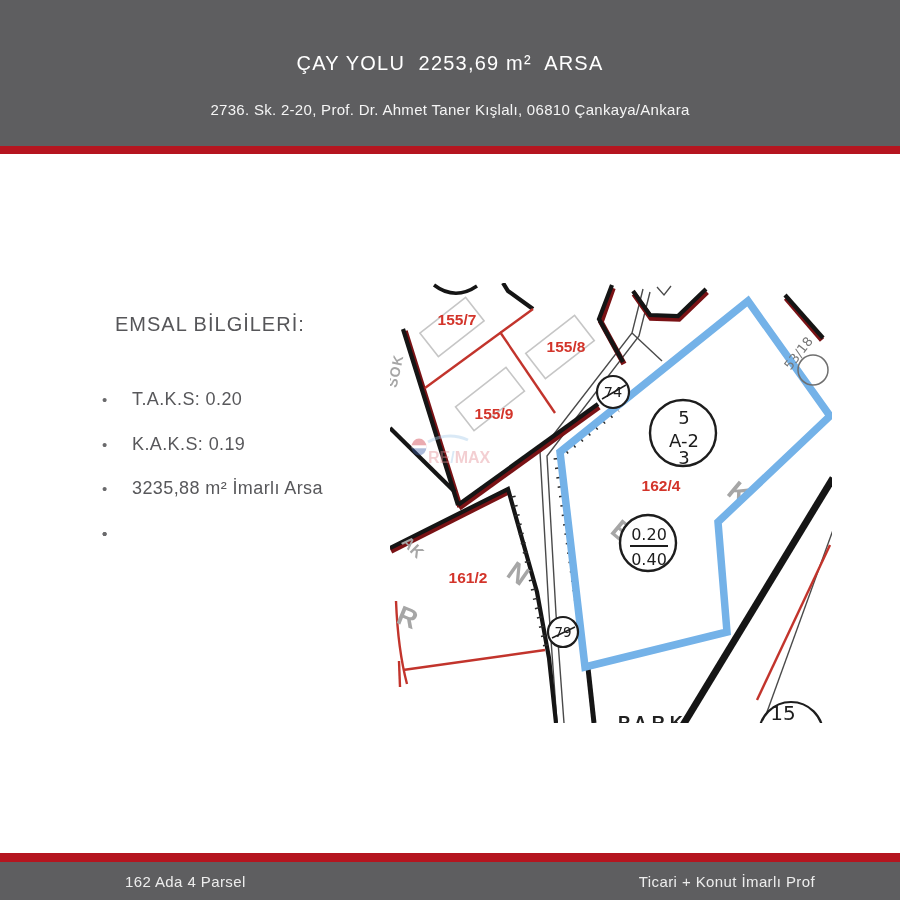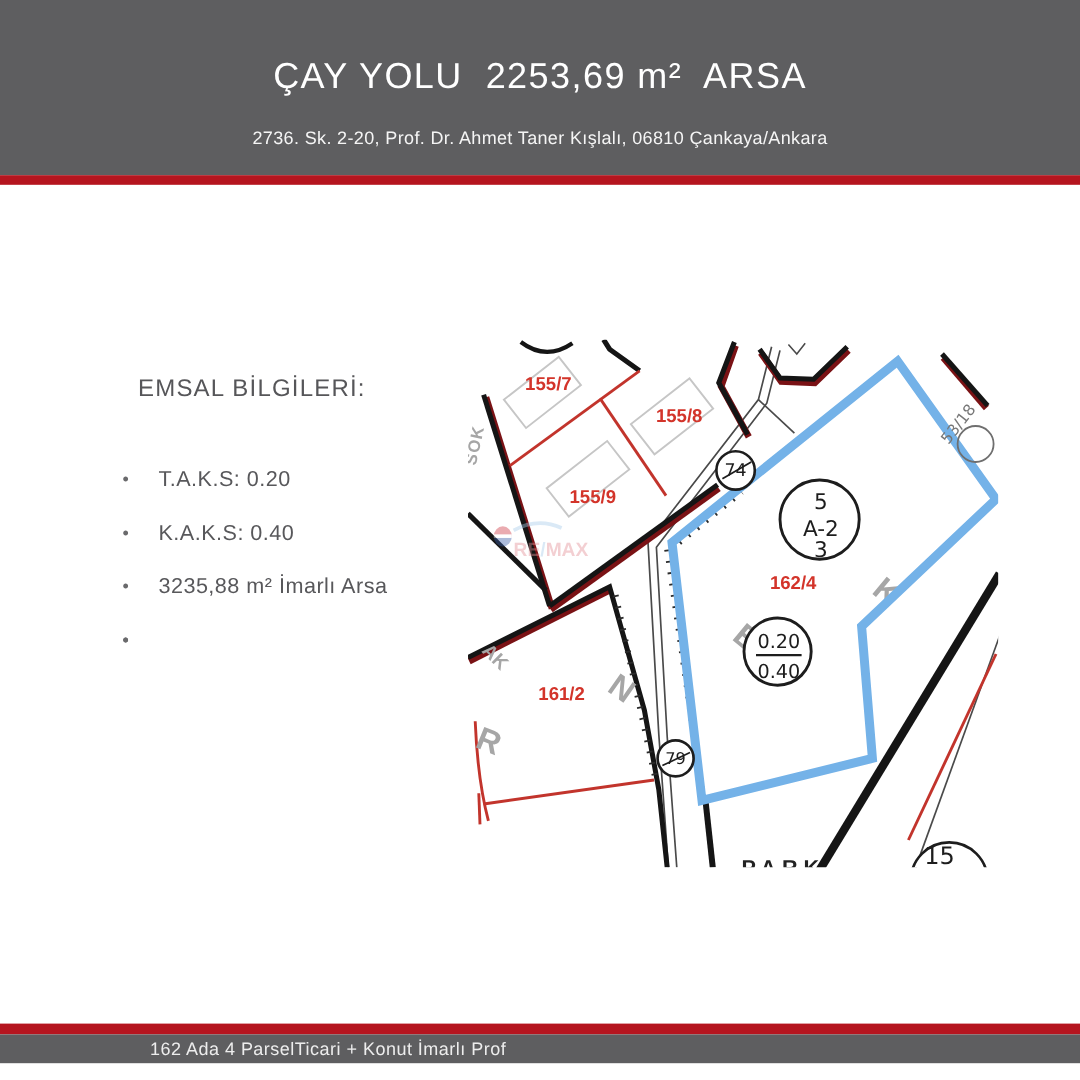--- a/index.html
+++ b/index.html
@@ -2,29 +2,29 @@
 <html><head>
 <meta charset="utf-8">
 <style>
   html,body{margin:0;padding:0;background:#fff;}
   .page{position:relative;width:900px;height:900px;background:#ffffff;overflow:hidden;
         font-family:"Liberation Sans", sans-serif;}
 
   
   .header{position:absolute;left:0;top:0;width:900px;height:146px;background:#5e5e60;
           display:flex;flex-direction:column;align-items:center;justify-content:center;}
-  .header .title{color:#ffffff;font-size:30px;letter-spacing:1.2px;white-space:pre;
+  .header .title{color:#ffffff;font-size:20px;letter-spacing:1.2px;white-space:pre;
                  margin-top:24px;font-weight:400;}
   .header .subtitle{color:#f5f5f5;font-size:15px;letter-spacing:0.3px;margin-top:26px;}
   .accent-top{position:absolute;left:0;top:146px;width:900px;height:8px;background:#b5151f;}
 
   
   .accent-bottom{position:absolute;left:0;top:853px;width:900px;height:9px;background:#b5151f;}
-  .footer{position:absolute;left:0;top:862px;width:900px;height:24px;background:#5e5e60;
-          display:flex;align-items:center;justify-content:flex-start;
+  .footer{position:absolute;left:0;top:862px;width:900px;height:38px;background:#5e5e60;
+          display:flex;align-items:center;justify-content:space-between;
           padding:0 85px 0 125px;box-sizing:border-box;}
   .footer span{color:#ededed;font-size:15px;letter-spacing:0.4px;}
 
   
   .info-heading{position:absolute;left:115px;top:313px;font-size:20px;font-weight:normal;
                 letter-spacing:1px;color:#565659;}
   .bullet-list{position:absolute;left:100px;top:388px;width:300px;margin:0;padding:0;list-style:none;}
   .bullet-list li{position:relative;padding-left:32px;margin-bottom:21px;font-size:18px;
                   line-height:23.5px;color:#58585b;letter-spacing:0.4px;white-space:pre-line;}
   .bullet-list li .dot{position:absolute;left:2px;top:0px;font-size:15px;color:#6a6a6c;}
@@ -43,21 +43,21 @@
 
   <div class="header">
     <div class="title">ÇAY YOLU  2253,69 m²  ARSA</div>
     <div class="subtitle">2736. Sk. 2-20, Prof. Dr. Ahmet Taner Kışlalı, 06810 Çankaya/Ankara</div>
   </div>
   <div class="accent-top"></div>
 
   <div class="info-heading">EMSAL BİLGİLERİ:</div>
   <ul class="bullet-list">
     <li><span class="dot">•</span><span>T.A.K.S: 0.20</span></li>
-    <li><span class="dot">•</span><span>K.A.K.S: 0.40</span></li>
+    <li><span class="dot">•</span><span>K.A.K.S: 0.19</span></li>
     <li><span class="dot">•</span><span>3235,88 m² İmarlı Arsa</span></li>
     <li><span class="dot">•</span></li>
     <li><span class="dot">•</span></li>
   </ul>
 
   <div class="map-wrap">
     <svg viewBox="390 283 442 440" width="442" height="440" xmlns="http://www.w3.org/2000/svg">
       <rect x="390" y="283" width="442" height="440" fill="#ffffff"></rect>
 
       <g stroke="#c6c6c6" stroke-width="1.6" fill="none">

